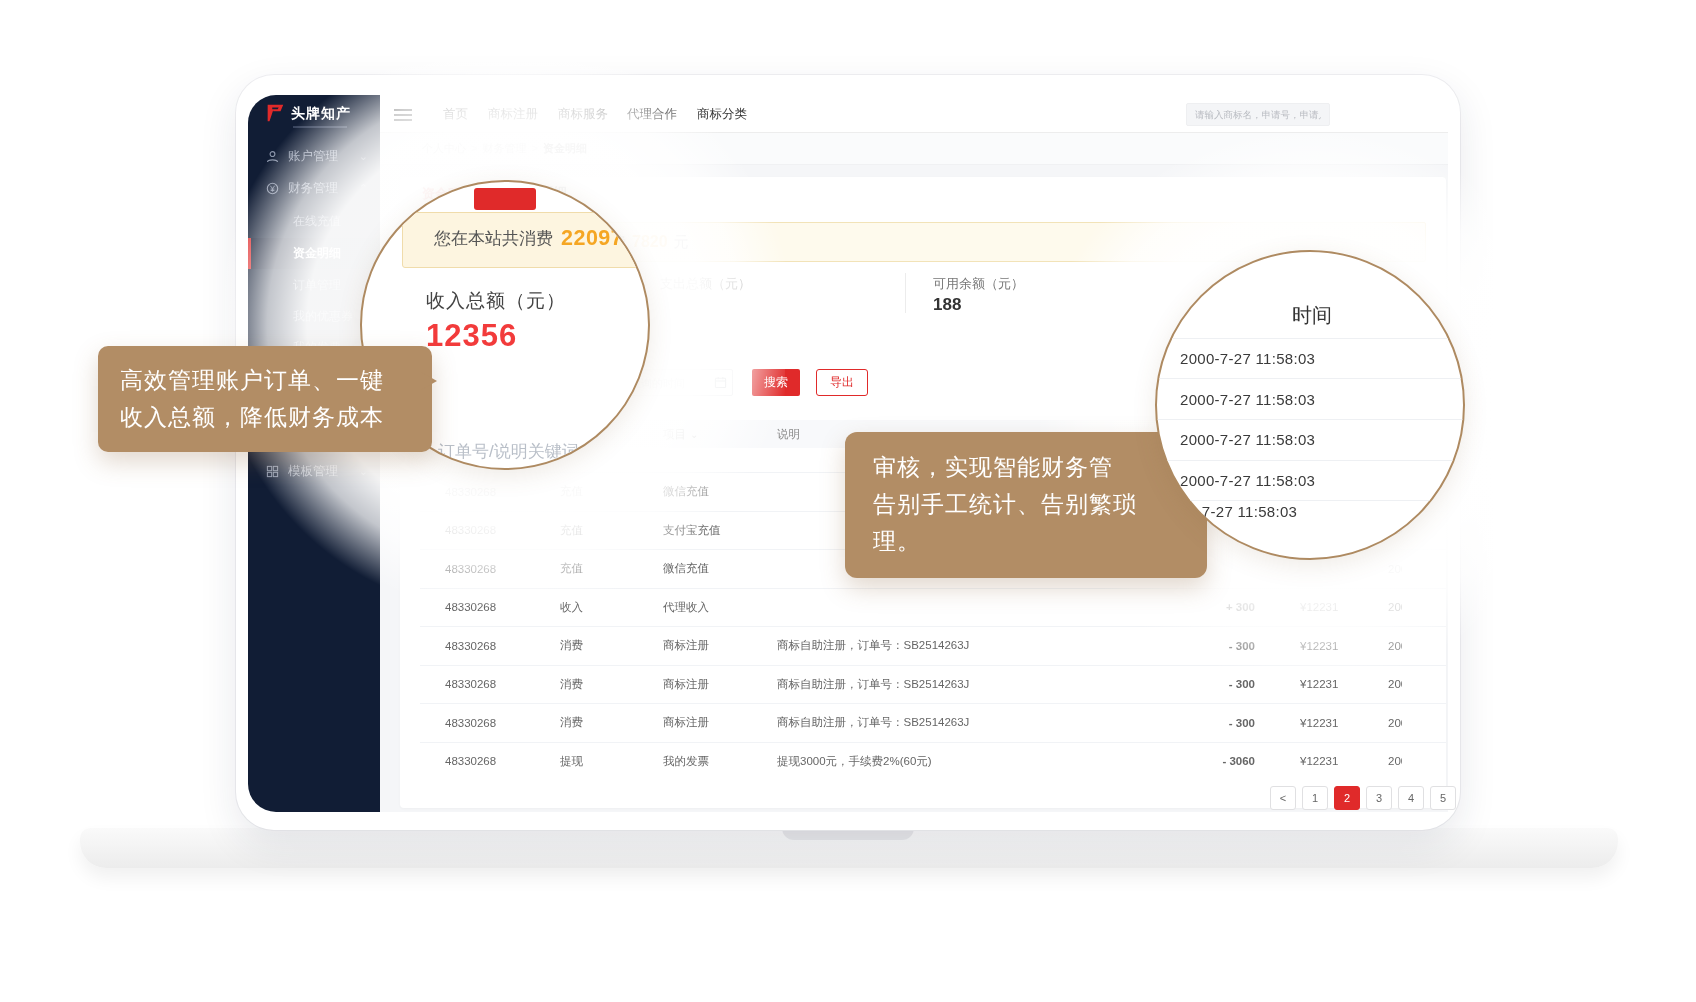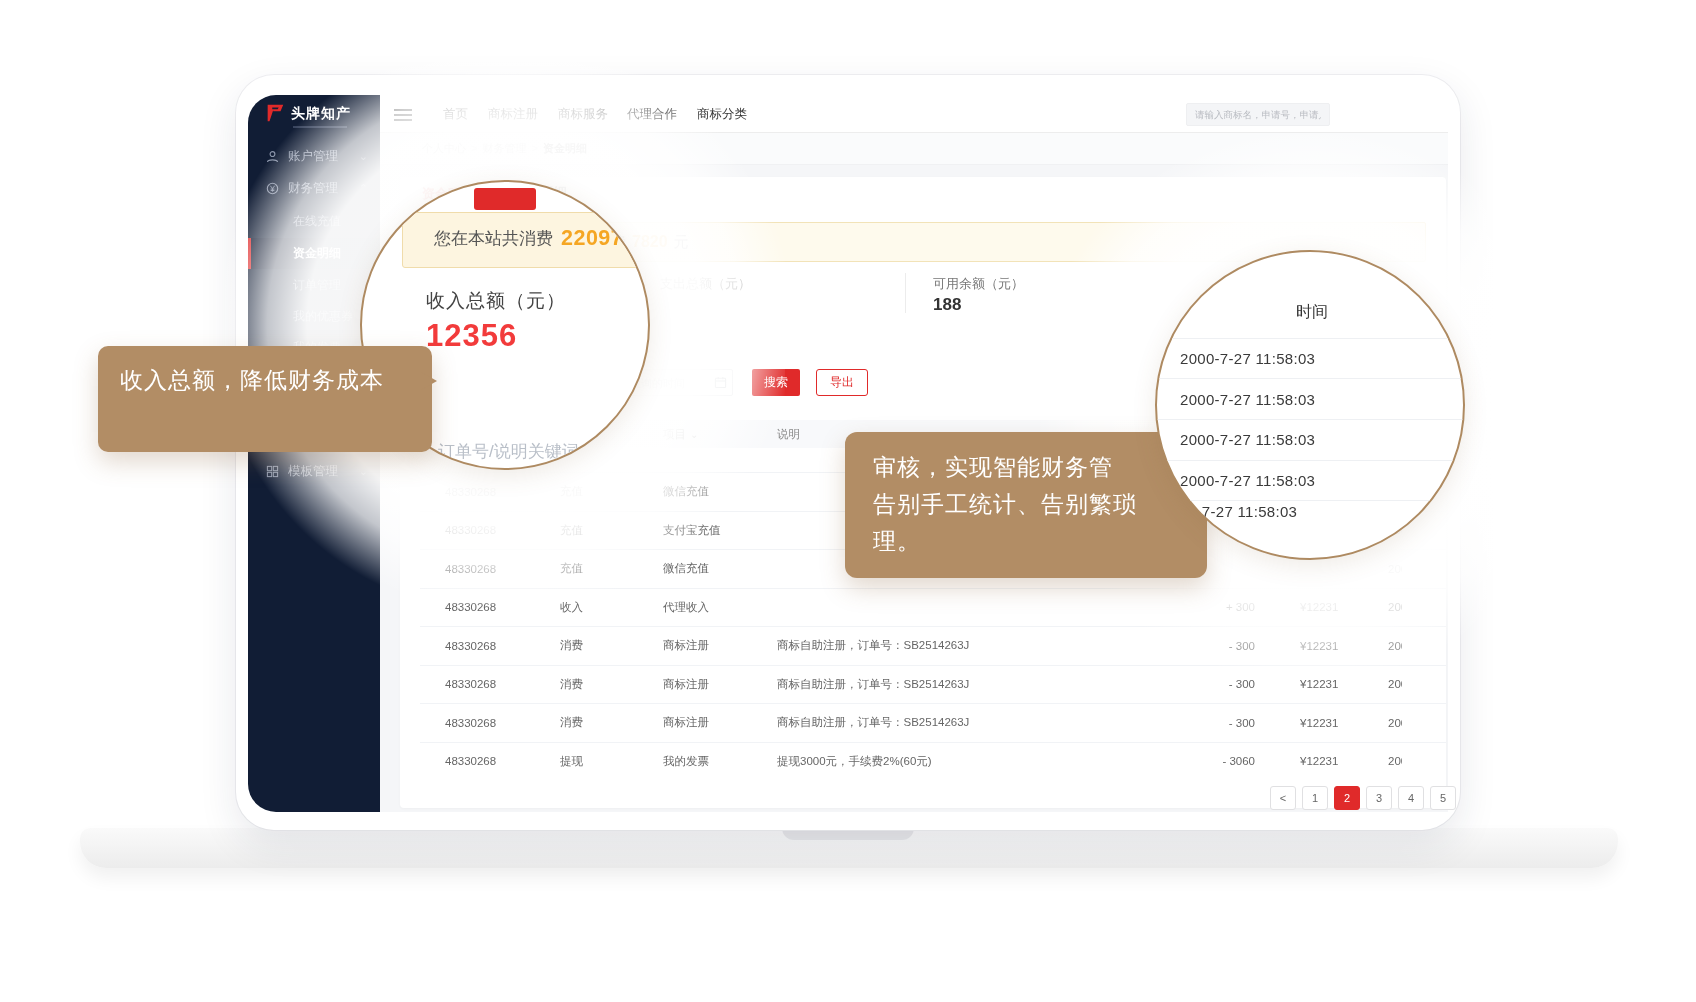--- a/index.html
+++ b/index.html
@@ -71,21 +71,21 @@
                 border-radius:3px; font-size:12px; z-index:1; cursor:pointer; font-family:inherit; }
 
   
   .tbl { left:420px; top:420px; width:1026px; z-index:1; }
   .t-head { position:relative; height:28px; background:#f8f9fb; }
   .t-row  { position:relative; height:38.5px; border-top:1px solid #f1f3f6; }
   .t-row:first-of-type { border-top:none; }
   .cell { position:absolute; top:0; height:100%; display:flex; align-items:center; font-size:11.5px; color:#666; white-space:nowrap; }
   .t-head .cell { color:#888; }
   .c-order { left:25px; }  .c-type { left:140px; }  .c-proj { left:243px; }  .c-desc { left:357px; }
-  .c-amt { left:720px; width:115px; justify-content:flex-end; }
+  .c-amt { left:720px; width:115px; justify-content:flex-end;font-weight:bold; }
   .c-bal { left:880px; }
   .c-time { left:968px; width:14px; overflow:hidden; }
   .caret { font-size:10px; color:#aaa; margin-left:4px; }
   .t-gap { height:24px; }
 
   
   .pg { position:absolute; top:786px; width:26px; height:24px; line-height:22px; text-align:center; font-size:11px; color:#666;
         border:1px solid #e0e0e2; border-radius:3px; background:#fff; z-index:1; cursor:pointer; }
   .pg.active { background:#e02a2a; border-color:#e02a2a; color:#fff; }
 
@@ -103,21 +103,21 @@
   .lens2 { left:1155px; top:250px; width:310px; height:310px; z-index:4; }
   .lens .in { position:absolute; white-space:nowrap; }
   .l1-banner { left:40px; top:30px; width:260px; height:56px; background:#fdf5e0; border:1.5px solid #f0dcab; border-radius:3px; }
   .l1-btext { left:72px; top:44px; font-size:17px; color:#555; display:flex; align-items:center; }
   .l1-btext b { font-size:21.5px; color:#f5a623; margin-left:8px; letter-spacing:.5px; }
   .l1-pill { left:112px; top:6px; width:62px; height:22px; background:#e02a2a; border-radius:3px; }
   .l1-income-label { left:64px; top:106px; font-size:19px; color:#444; letter-spacing:1px; }
   .l1-income-value { left:64px; top:136px; font-size:31px; font-weight:bold; color:#f23b3b; letter-spacing:1px; }
   .l1-ph { left:76px; top:258px; font-size:17px; color:#b9bfc8; }
   .l2-line { left:0; width:310px; height:1px; background:#eef0f3; }
-  .l2-head { left:62px; top:50px; width:186px; text-align:center; font-size:16px; color:#333; }
+  .l2-head { left:62px; top:50px; width:186px; text-align:center; font-size:20px; color:#333; }
   .l2-date { left:23px; font-size:15px; color:#3a3a3a; letter-spacing:.3px; }
 
   
   .tip { color:#fff; background:#b28d65; border-radius:10px; box-shadow:0 10px 24px rgba(140,100,60,.25); }
   .tip1 { left:98px; top:346px; width:334px; height:106px; z-index:6; padding:16px 22px; font-size:23px; line-height:37px; letter-spacing:1px; }
   .tip1::after { content:""; position:absolute; right:-14px; top:26px; border:9px solid transparent; border-left:16px solid #b28d65; }
   .tip2 { left:845px; top:432px; width:362px; height:146px; z-index:3; padding:17px 28px; font-size:23px; line-height:37px; letter-spacing:1px; border-radius:12px; }
 </style>
 </head>
 <body>
@@ -359,14 +359,15 @@
   <div class="in l2-date" style="top:139px;">2000-7-27  11:58:03</div>
   <div class="in l2-line" style="top:167px;"></div>
   <div class="in l2-date" style="top:179px;">2000-7-27  11:58:03</div>
   <div class="in l2-line" style="top:208px;"></div>
   <div class="in l2-date" style="top:220px;">2000-7-27  11:58:03</div>
   <div class="in l2-line" style="top:248px;"></div>
   <div class="in l2-date" style="top:251px; left:5px;">2000-7-27  11:58:03</div>
 </div>
 
 <div class="abs tip tip1">
+  <div>高效管理账户订单、一键</div>
   <div>收入总额，降低财务成本</div>
 </div>
 
 </body></html>

